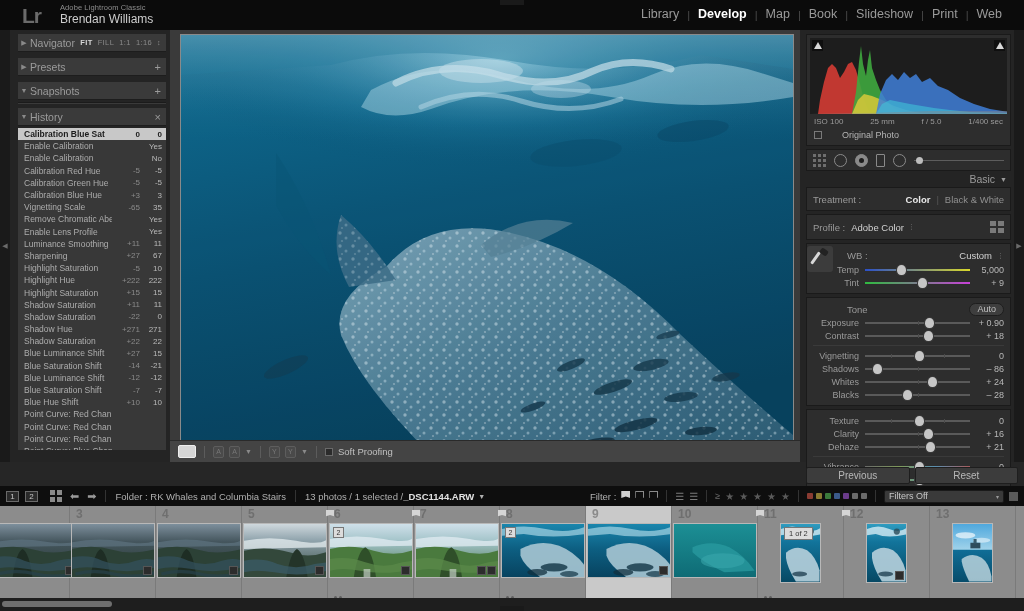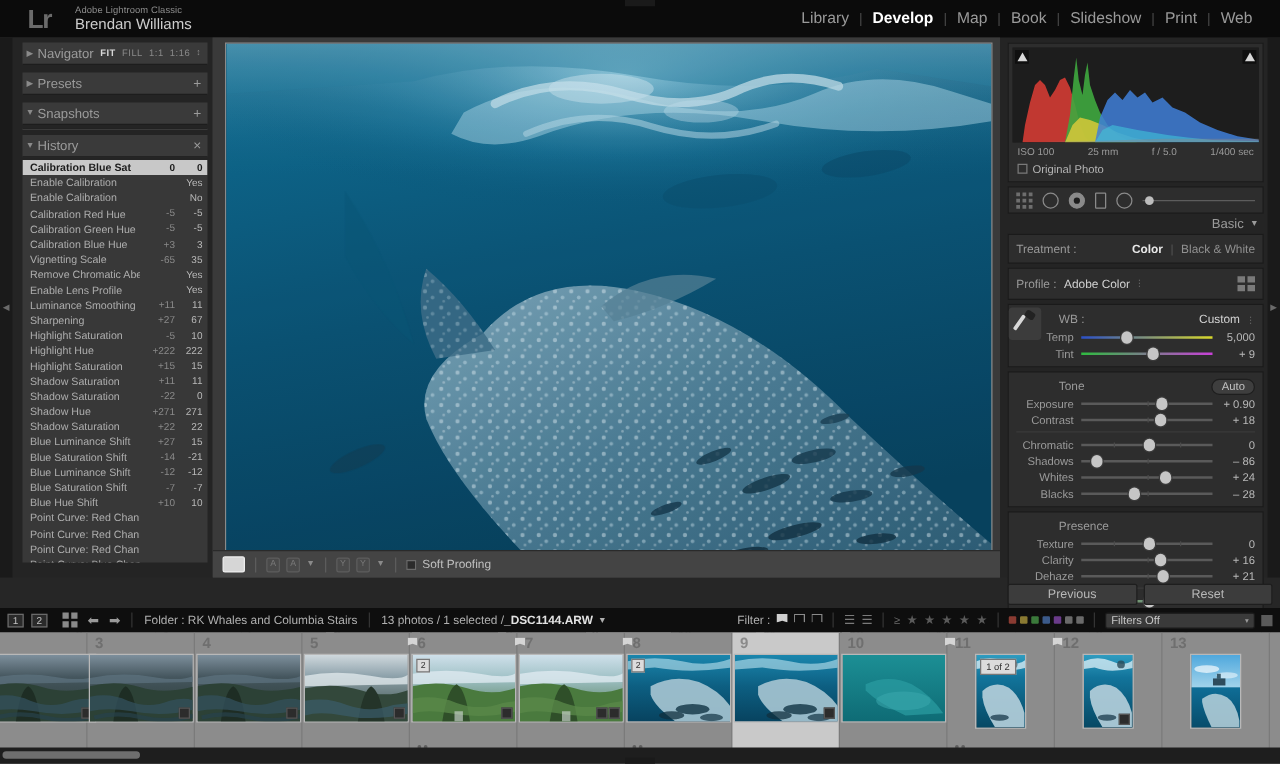--- a/index.html
+++ b/index.html
@@ -63,21 +63,21 @@
   
   .rightpanel { position:absolute; left:800px; top:30px; width:224px; height:432px; background:#242424; }
   .rp-inner { position:absolute; left:6px; top:4px; width:205px; }
   .rp-title { height:16px; display:flex; align-items:center; justify-content:flex-end; color:#9b9b9b; font-size:10.5px; padding-right:4px; gap:5px; }
   .rp-title .tri { font-size:7px; }
   .histbox { background:#2d2d2d; border:1px solid #1a1a1a; padding:3px; }
   .histgraph { position:relative; height:76px; background:#1d1d1d; overflow:hidden; }
   .clipbox { position:absolute; top:2px; width:11px; height:11px; background:#0f0f0f; }
   .clipbox .arr { position:absolute; left:1.5px; top:2px; width:0;height:0;border-left:4px solid transparent;border-right:4px solid transparent;border-bottom:7px solid #d8d8d8; }
   .hist-meta { display:flex; justify-content:space-between; padding:3px 4px 1px 4px; font-size:8px; color:#9a9a9a; }
-  .orig-row { display:flex; align-items:center; gap:4px; padding:3px 4px 2px 4px; }
+  .orig-row { display:flex; align-items:center; gap:20px; padding:3px 4px 2px 4px; }
   .orig-box { width:8px; height:8px; border:1px solid #7a7a7a; background:#2d2d2d; }
   .orig-lbl { font-size:9px; color:#b4b4b4; }
 
   .toolrow { margin-top:3px; background:#2d2d2d; border:1px solid #1a1a1a; height:22px; display:flex; align-items:center; padding:0 6px; gap:8px; }
   .tl-grid { display:grid; grid-template-columns:repeat(3,3px); grid-template-rows:repeat(3,3px); gap:2px; }
   .tl-grid i { width:3px;height:3px;background:#6e6e6e;display:block; }
   .tl-circ { width:13px;height:13px;border:1.5px solid #8a8a8a;border-radius:50%; }
   .tl-circ.filled { background:#8a8a8a; position:relative; }
   .tl-circ.filled::after { content:''; position:absolute; left:3px; top:3px; width:5px;height:5px;background:#1d1d1d;border-radius:50%; }
   .tl-rect { width:9px;height:13px;border:1.5px solid #8a8a8a;border-radius:1px; }
@@ -591,21 +591,21 @@
           <span class="lbl">Contrast</span>
           <span class="track">
               <i class="ln"></i>
               <i class="tk" style="left:50%"></i>
               <i class="kn" style="left:56%"></i>
             </span>
           <span class="num">+ 18</span>
         </div>
         <div class="grp-div"></div>
         <div class="sld-row">
-          <span class="lbl">Chromatic</span>
+          <span class="lbl">Vignetting</span>
           <span class="track">
               <i class="ln"></i>
               <i class="tk" style="left:25%"></i>
               <i class="tk" style="left:75%"></i>
               <i class="kn" style="left:48%"></i>
             </span>
           <span class="num">0</span>
         </div>
         <div class="sld-row">
           <span class="lbl">Shadows</span>
@@ -630,23 +630,20 @@
           <span class="track">
               <i class="ln"></i>
               <i class="tk" style="left:50%"></i>
               <i class="kn" style="left:36%"></i>
             </span>
           <span class="num">– 28</span>
         </div>
       </div>
 
       <div class="sect-box">
-        <div class="sect-hdr">
-          <span>Presence</span>
-        </div>
         <div class="sld-row">
           <span class="lbl">Texture</span>
           <span class="track">
               <i class="ln"></i>
               <i class="tk" style="left:25%"></i>
               <i class="tk" style="left:75%"></i>
               <i class="kn" style="left:48%"></i>
             </span>
           <span class="num">0</span>
         </div>

